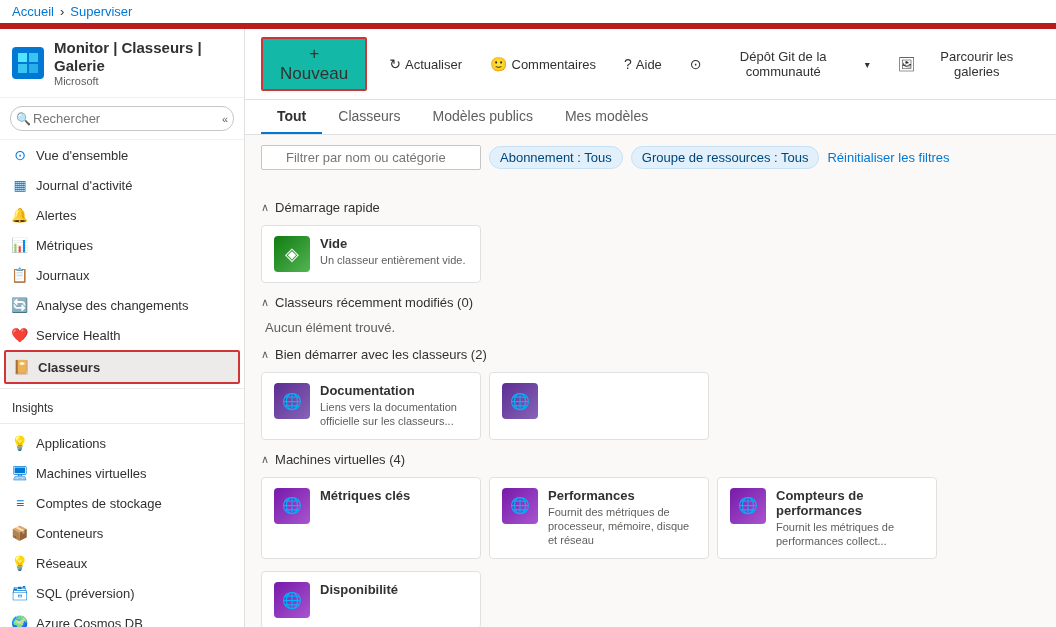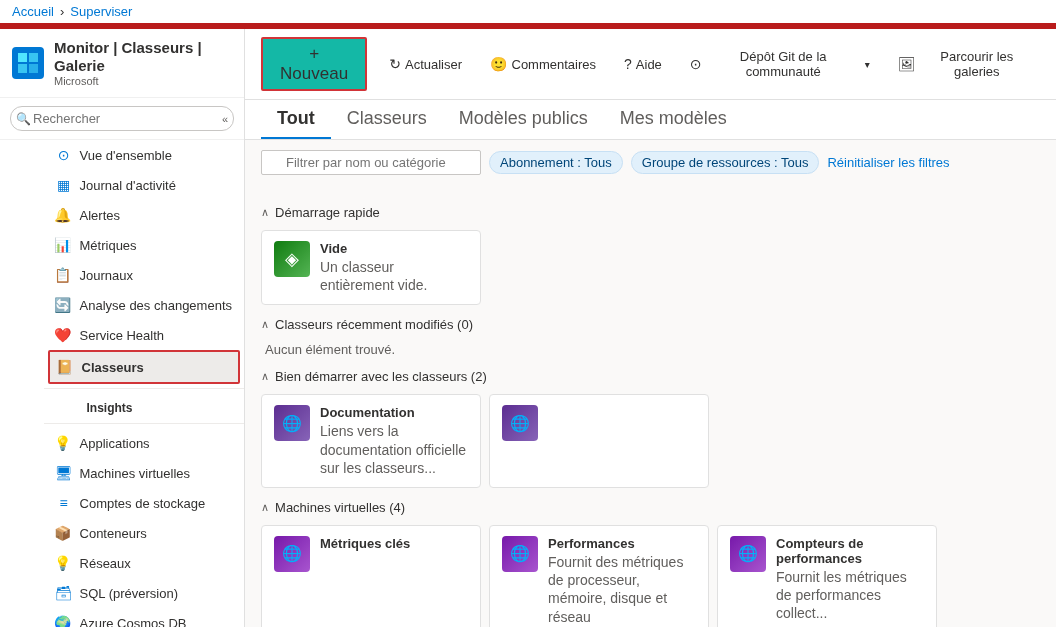--- a/index.html
+++ b/index.html
@@ -6,50 +6,50 @@
     body { background: #f3f2f1; display: flex; flex-direction: column; height: 627px; overflow: hidden; }
 
     
     .breadcrumb { background: #fff; padding: 4px 12px; font-size: 12px; color: #0078d4; display: flex; align-items: center; gap: 6px; border-bottom: 6px solid #b91c1c; }
     .breadcrumb span { color: #323130; }
 
     
     .main-layout { display: flex; flex: 1; overflow: hidden; }
 
     
-    .sidebar { width: 245px; background: #fff; border-right: 1px solid #e0e0e0; display: flex; flex-direction: column; overflow-y: auto; flex-shrink: 0; align-items: flex-end; }
+    .sidebar { width: 245px; background: #fff; border-right: 1px solid #e0e0e0; display: flex; flex-direction: column; overflow-y: auto; flex-shrink: 0; }
 
     .sidebar-header { display: flex; align-items: center; padding: 10px 12px; gap: 10px; border-bottom: 1px solid #f0f0f0; }
     .sidebar-logo { width: 32px; height: 32px; background: #0078d4; border-radius: 4px; display: flex; align-items: center; justify-content: center; color: white; font-size: 16px; flex-shrink: 0; }
     .sidebar-title { font-size: 15px; font-weight: 600; color: #323130; line-height: 1.2; }
     .sidebar-subtitle { font-size: 11px; color: #605e5c; }
 
     .sidebar-search { padding: 8px 10px; border-bottom: 1px solid #f0f0f0; }
     .search-box { position: relative; }
     .search-box input { width: 100%; border: 1px solid #c8c6c4; border-radius: 2px; padding: 4px 8px 4px 24px; font-size: 13px; }
     .search-box .search-icon-inner { position: absolute; left: 6px; top: 50%; transform: translateY(-50%); color: #605e5c; font-size: 12px; }
 
     .sidebar-nav { flex: 1; overflow-y: auto; }
     .nav-item { display: flex; align-items: center; gap: 8px; padding: 7px 12px; cursor: pointer; color: #323130; white-space: nowrap; overflow: hidden; }
     .nav-icon { width: 16px; height: 16px; flex-shrink: 0; display: flex; align-items: center; justify-content: center; font-size: 14px; }
 
-    .section-label { padding: 8px 12px 4px 12px; font-size: 12px; font-weight: 700; color: #323130; margin-left: 31px; }
+    .section-label { padding: 8px 12px 4px 12px; font-size: 12px; font-weight: 400; color: #323130; }
     .section-divider { border: none; border-top: 1px solid #edebe9; margin: 4px 0; }
 
     
     .content { flex: 1; display: flex; flex-direction: column; overflow: hidden; background: #faf9f8; }
 
     
     .toolbar { background: #fff; padding: 8px 16px; border-bottom: 1px solid #e0e0e0; display: flex; align-items: center; gap: 16px; flex-shrink: 0; }
     .btn-new { display: flex; align-items: center; gap: 4px; border: 2px solid #d13438; color: #323130; background: #14b8a6; padding: 5px 12px; cursor: pointer; border-radius: 2px; font-size: 17px; }
     .btn-action { display: flex; align-items: center; gap: 4px; background: none; border: none; cursor: pointer; color: #323130; font-size: 13px; padding: 4px 6px; }
 
     
     .tabs { padding: 0 16px; background: #fff; border-bottom: 1px solid #e0e0e0; display: flex; gap: 0; flex-shrink: 0; }
-    .tab { padding: 8px 16px; cursor: pointer; color: #605e5c; border-bottom: 2px solid transparent; font-size: 18px; }
+    .tab { padding: 8px 16px; cursor: pointer; color: #605e5c; border-bottom: 2px solid transparent; font-size: 14px; }
     .tab.active { color: #323130; border-bottom: 2px solid #0078d4; font-weight: 600; }
 
     
     .filter-bar { padding: 10px 16px; background: #faf9f8; display: flex; align-items: center; gap: 8px; flex-shrink: 0; }
     .filter-input { border: 1px solid #c8c6c4; border-radius: 2px; padding: 4px 8px 4px 24px; font-size: 13px; width: 220px; background: #fff; position: relative; }
     .filter-wrap { position: relative; }
     .filter-wrap .fi { position: absolute; left: 6px; top: 50%; transform: translateY(-50%); color: #605e5c; font-size: 11px; }
     .filter-tag { background: #e1f0fb; border: 1px solid #c7e0f4; border-radius: 12px; padding: 3px 10px; font-size: 12px; color: #004578; display: flex; align-items: center; gap: 4px; }
     .reset-link { color: #0078d4; cursor: pointer; font-size: 13px; }
 
@@ -58,21 +58,21 @@
     .section-header { display: flex; align-items: center; gap: 6px; margin-bottom: 10px; margin-top: 8px; font-size: 13px; color: #323130; }
     .section-header .chevron { color: #605e5c; font-size: 11px; }
     .cards-grid { display: flex; flex-wrap: wrap; gap: 8px; margin-bottom: 12px; }
     .card { background: #fff; border: 1px solid #e0e0e0; border-radius: 4px; padding: 10px 12px; display: flex; align-items: flex-start; gap: 10px; width: 220px; cursor: pointer; }
     .card-icon { width: 36px; height: 36px; border-radius: 4px; flex-shrink: 0; display: flex; align-items: center; justify-content: center; font-size: 18px; }
     .card-icon.green { background: linear-gradient(135deg, #107c10, #54b454); }
     .card-icon.purple { background: linear-gradient(135deg, #5c2d91, #8764b8); }
     .card-icon.purple2 { background: linear-gradient(135deg, #7719aa, #a855cf); }
     .card-text { flex: 1; min-width: 0; }
     .card-title { font-weight: 600; font-size: 13px; color: #323130; margin-bottom: 2px; }
-    .card-desc { font-size: 14px; color: #605e5c; line-height: 1.3; }
+    .card-desc { font-size: 11px; color: #605e5c; line-height: 1.3; }
     .no-items { color: #605e5c; font-size: 13px; padding-left: 4px; margin-bottom: 12px; }
 
     .globe-icon { color: white; font-size: 16px; }
   </style>
 </head>
 <body>
 
 <div class="breadcrumb">
   <span style="color:#0078d4;cursor:pointer">Accueil</span>
   <span>›</span>

